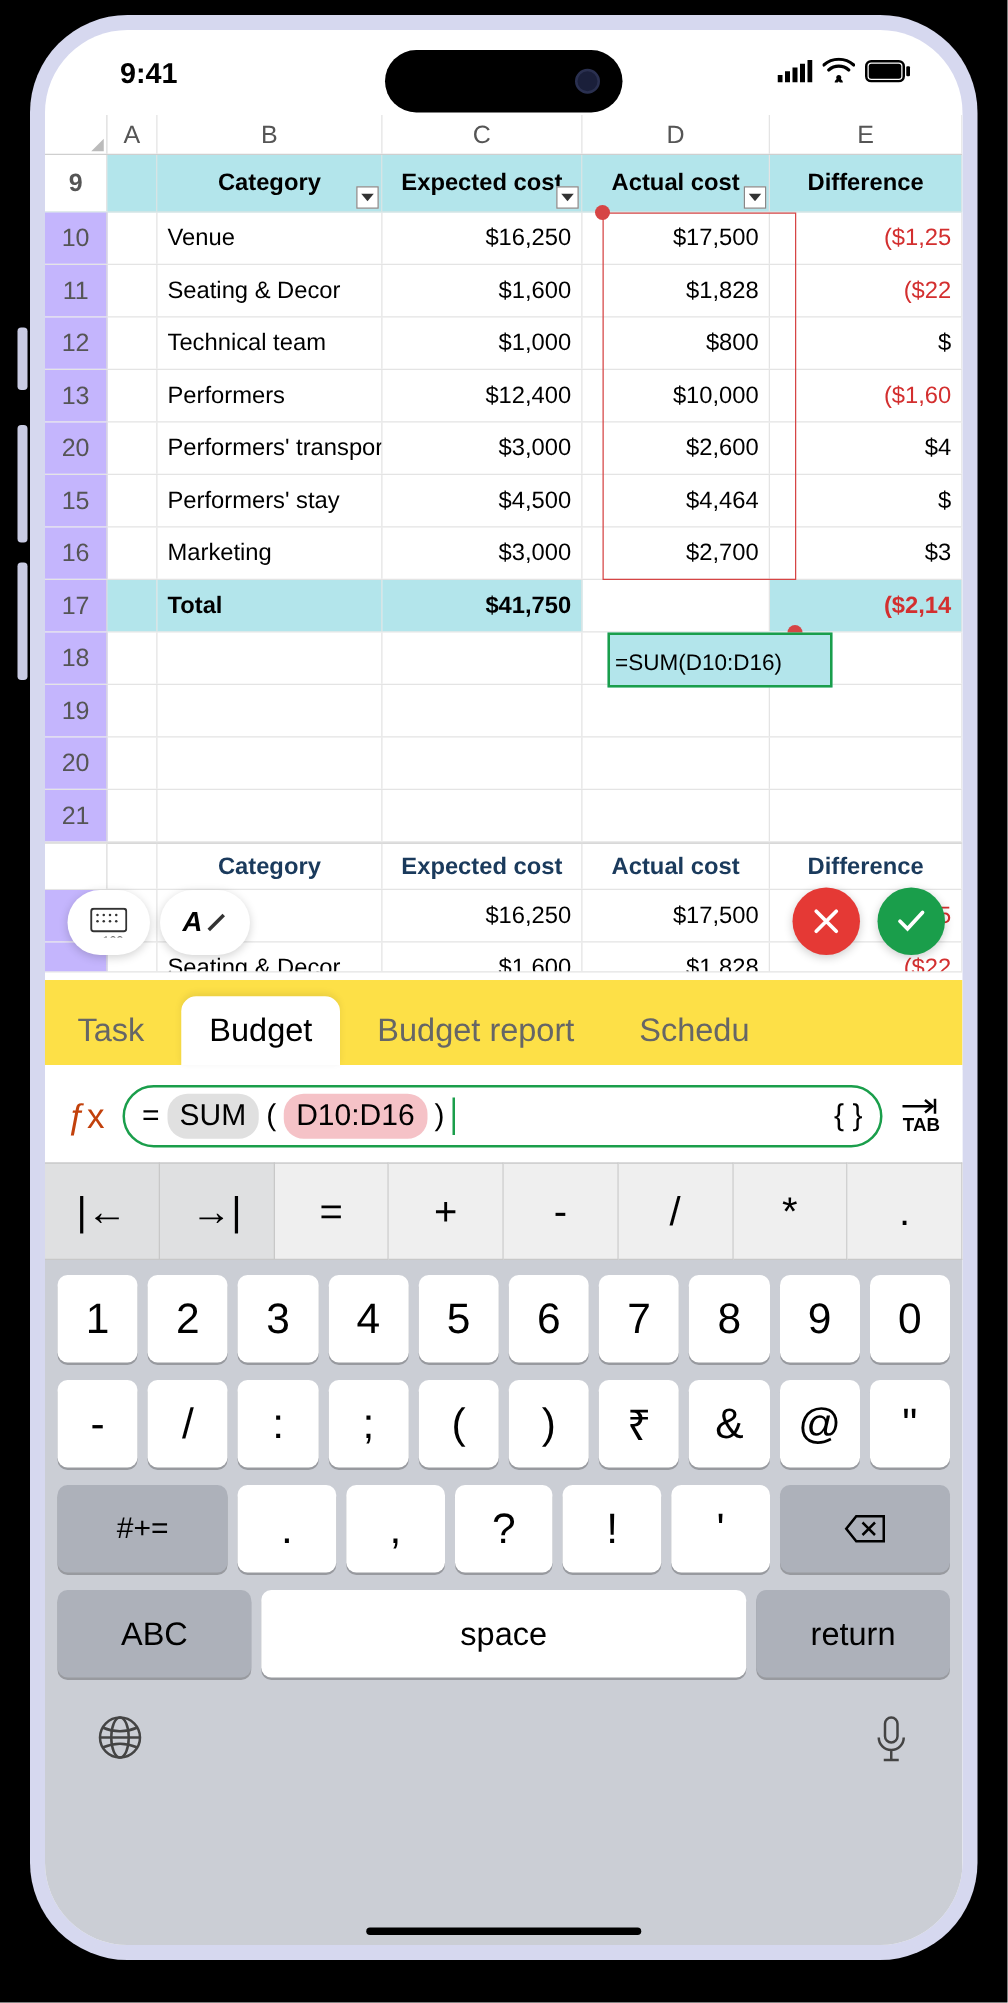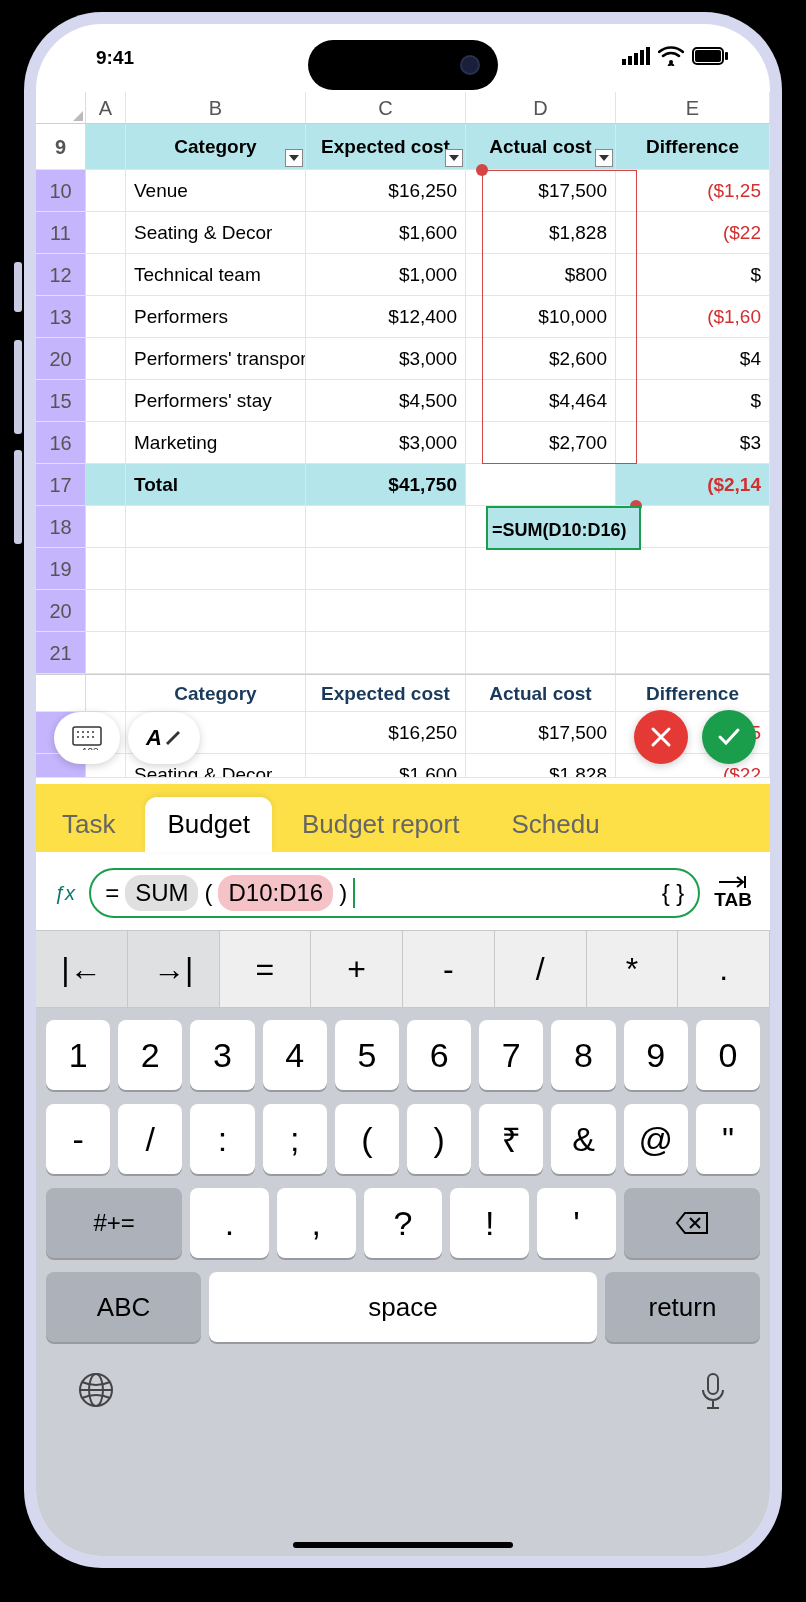--- a/index.html
+++ b/index.html
@@ -49,21 +49,21 @@
     border-radius: 50%;
     border: 2px solid #2a3050;
   }
   .status-bar {
     height: 68px;
     display: flex;
     justify-content: space-between;
     align-items: center;
     padding: 0 40px 0 60px;
     font-weight: 600;
-    font-size: 19px;
+    font-size: 23px;
   }
   .status-right { display: flex; gap: 8px; align-items: center; }
 
   .sheet-area { position: relative; height: 688px; overflow:hidden; }
   .col-headers {
     display: flex;
     height: 32px;
     background: #fff;
     border-bottom: 1px solid #cfcfcf;
     font-size: 20px;
@@ -84,45 +84,45 @@
   .row.hrow .cell,.row.hrow .rowhdr{line-height:46px;background:#b3e5eb;}
   .row.hrow .rowhdr{background:#fff;}
   .row.totrow .cell{background:#b3e5eb;font-weight:700;}
   .dd-arrow{position:absolute;right:2px;bottom:2px;width:18px;height:18px;background:#fff;border:1px solid #888;display:flex;align-items:center;justify-content:center;}
   .dd-arrow::after{content:'';border-left:5px solid transparent;border-right:5px solid transparent;border-top:6px solid #333;}
   .rel{position:relative;}
 
   .sel-range{position:absolute;left:446px;top:78px;width:155px;height:294px;border:1px solid #d64545;pointer-events:none;}
   .sel-dot1{position:absolute;left:440px;top:72px;width:12px;height:12px;background:#d64545;border-radius:50%;}
   .sel-dot2{position:absolute;left:594px;top:408px;width:12px;height:12px;background:#d64545;border-radius:50%;}
-  .sel-cell{position:absolute;left:450px;top:414px;width:155px;height:44px;border:2px solid #1a9e4b;background:#b3e5eb;font-size:18px;font-weight:700;line-height:44px;padding-left:4px;}
+  .sel-cell{position:absolute;left:450px;top:414px;width:180px;height:44px;border:2px solid #1a9e4b;background:#b3e5eb;font-size:18px;font-weight:400;line-height:44px;padding-left:4px;}
 
   .hdr2row{display:flex;height:38px;font-size:19px;font-weight:700;color:#1a3a5c;border-bottom:1px solid #e4e4e4;border-top:1px solid #e4e4e4;}
   .hdr2row .cell{line-height:38px;}
 
   .editbar{position:absolute;left:18px;top:620px;display:flex;gap:0;align-items:center;}
   .pill{background:#fff;border-radius:26px;height:52px;display:flex;align-items:center;padding:0 18px;box-shadow:0 2px 8px rgba(0,0,0,.18);font-size:22px;}
   .pill + .pill{margin-left:8px;}
   .circbtn{width:54px;height:54px;border-radius:50%;display:flex;align-items:center;justify-content:center;box-shadow:0 2px 8px rgba(0,0,0,.2);}
   .circ-red{background:#e53935;color:#fff;font-size:30px;}
   .circ-green{background:#1a9e4b;color:#fff;font-size:28px;}
   .editbar-right{position:absolute;right:14px;top:618px;display:flex;gap:14px;}
 
   .tabs{display:flex;height:68px;align-items:flex-end;background:#fde047;padding:0 4px;gap:8px;position:absolute;top:760px;left:0;right:0;}
   .tab{padding:12px 22px;font-size:26px;color:#666;border-radius:12px 12px 0 0;}
   .tab.active{background:#fff;color:#000;box-shadow:0 -2px 6px rgba(0,0,0,.08);}
 
   .fxbar{position:absolute;top:832px;left:0;right:0;height:74px;background:#fff;display:flex;align-items:center;padding:0 18px;gap:14px;}
-  .fxlabel{font-style:italic;font-size:20px;color:#0f766e;}
+  .fxlabel{font-size:28px;color:#c2410c;}
   .fxinput{flex:1;height:50px;border:2px solid #1a9e4b;border-radius:26px;display:flex;align-items:center;padding:0 14px;font-size:24px;gap:6px;}
   .chip{background:#e0e0e0;border-radius:16px;padding:4px 10px;}
   .chip.range{background:#f5c2c7;}
   .caret{width:2px;height:30px;background:#1a9e4b;}
   .braces{margin-left:auto;font-size:24px;}
-  .tabbtn{display:flex;flex-direction:column;align-items:center;font-size:19px;font-weight:600;}
+  .tabbtn{display:flex;flex-direction:column;align-items:flex-end;font-size:15px;font-weight:600;}
 
   .oprow{position:absolute;top:906px;left:0;right:0;height:78px;display:flex;background:#dfe0e1;}
   .opkey{flex:1;display:flex;align-items:center;justify-content:center;font-size:32px;border-right:1px solid #c8c8c8;border-top:1px solid #c8c8c8;border-bottom:1px solid #c8c8c8;background:#efefef;}
   .opkey.gray{background:#dfe0e1;}
 
   .keyboard{position:absolute;top:984px;left:0;right:0;bottom:0;background:#cbced5;padding:12px 6px 0;}
   .krow{display:flex;gap:8px;margin-bottom:14px;padding:0 4px;}
   .key{flex:1;height:70px;background:#fff;border-radius:8px;box-shadow:0 2px 0 rgba(0,0,0,.25);display:flex;align-items:center;justify-content:center;font-size:34px;}
   .key.gray{background:#adb1ba;}
   .key.wide{flex:4;}

